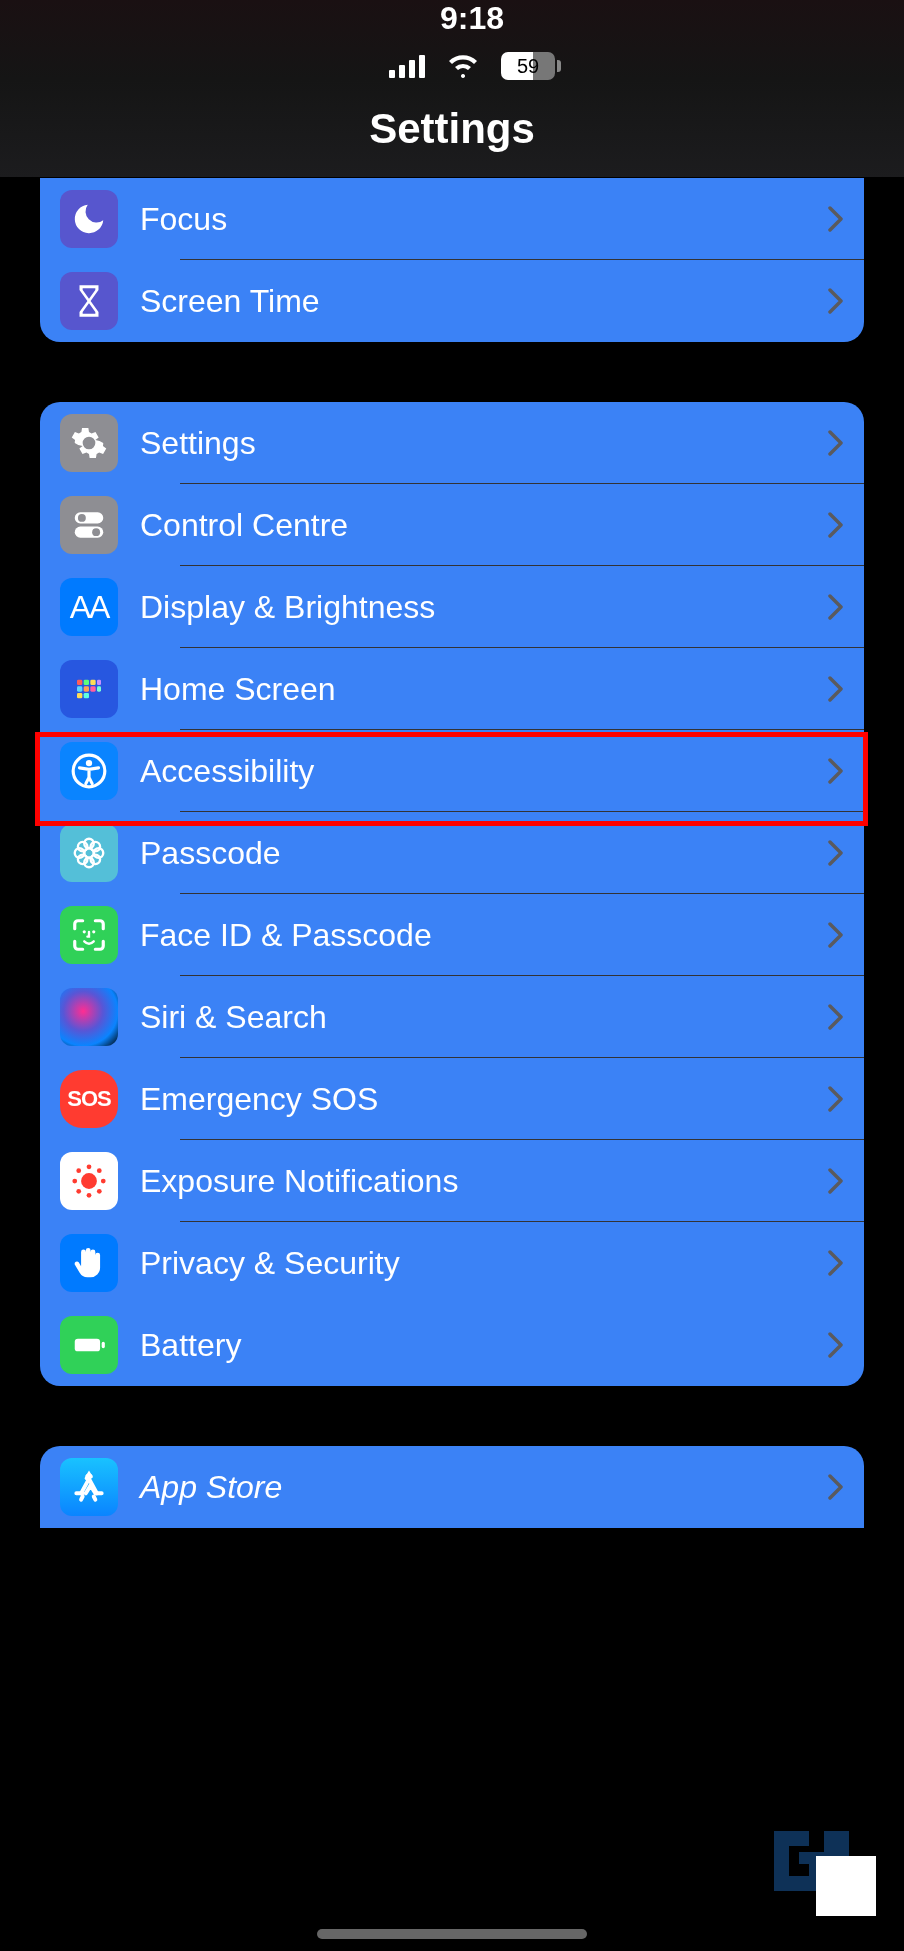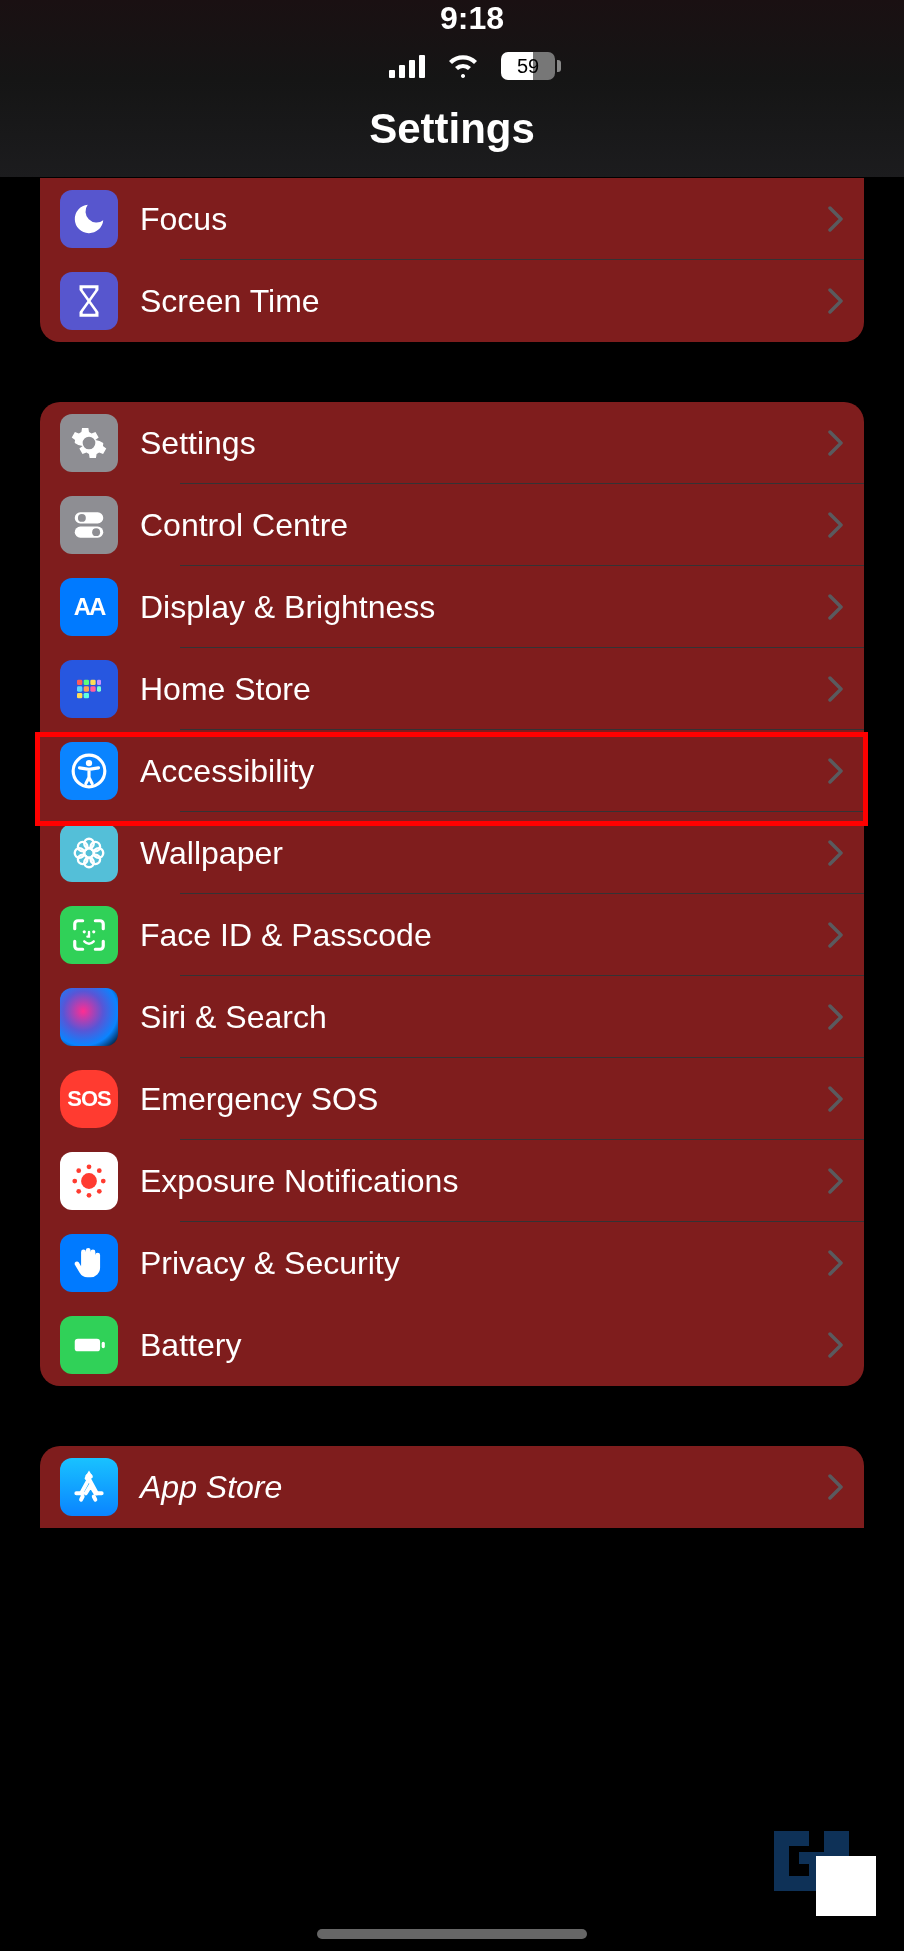--- a/index.html
+++ b/index.html
@@ -43,21 +43,21 @@
     }
     .navbar-title {
       font-size: 42px;
       font-weight: 600;
       color: #fff;
     }
     .content {
       padding: 0 40px;
     }
     .group {
-      background: #7f1d1d;
+      background: #3b82f6;
       border-radius: 20px;
       overflow: hidden;
       margin-top: 20px;
     }
     .group + .group {
       margin-top: 60px;
     }
     .group-last {
       margin-top: 70px;
     }
@@ -251,21 +251,21 @@
           </svg>
       </div>
       <div class="row-label">Control Centre</div>
       <svg class="chevron" width="16" height="26" viewBox="0 0 16 26">
           <path d="M2 2l11 11L2 24" stroke="currentColor" stroke-width="3.5" fill="none" stroke-linecap="round" stroke-linejoin="round"></path>
         </svg>
       <div class="row-sep"></div>
     </div>
     <div class="row">
       <div class="icon-wrap bg-blue">
-        <span style="color:#fff;font-size:24px;font-weight:700;letter-spacing:-2px;">AA</span>
+        <span style="color:#fff;font-size:32px;font-weight:400;letter-spacing:-2px;">AA</span>
       </div>
       <div class="row-label">Display &amp; Brightness</div>
       <svg class="chevron" width="16" height="26" viewBox="0 0 16 26">
           <path d="M2 2l11 11L2 24" stroke="currentColor" stroke-width="3.5" fill="none" stroke-linecap="round" stroke-linejoin="round"></path>
         </svg>
       <div class="row-sep"></div>
     </div>
     <div class="row">
       <div class="icon-wrap bg-blue-home">
         <svg class="icon-svg-sm" viewBox="0 0 24 24">
@@ -274,21 +274,21 @@
             <rect x="13" y="5" width="4" height="4" rx="1" fill="#ffdd55"></rect>
             <rect x="18" y="5" width="3" height="4" rx="1" fill="#c78fff"></rect>
           <rect x="3" y="10" width="4" height="4" rx="1" fill="#5ed7ff"></rect>
             <rect x="8" y="10" width="4" height="4" rx="1" fill="#ff9f55"></rect>
             <rect x="13" y="10" width="4" height="4" rx="1" fill="#ff5e9f"></rect>
             <rect x="18" y="10" width="3" height="4" rx="1" fill="#7affd4"></rect>
           <rect x="3" y="15" width="4" height="4" rx="1" fill="#ffdd55"></rect>
             <rect x="8" y="15" width="4" height="4" rx="1" fill="#5effe1"></rect>
         </svg>
       </div>
-      <div class="row-label">Home Store</div>
+      <div class="row-label">Home Screen</div>
       <svg class="chevron" width="16" height="26" viewBox="0 0 16 26">
           <path d="M2 2l11 11L2 24" stroke="currentColor" stroke-width="3.5" fill="none" stroke-linecap="round" stroke-linejoin="round"></path>
         </svg>
       <div class="row-sep"></div>
     </div>
     <div class="row">
       <div class="icon-wrap bg-blue-acc">
         <svg class="icon-svg" viewBox="0 0 24 24">
             <circle cx="12" cy="12" r="10" fill="none" stroke="#fff" stroke-width="2"></circle>
             <circle cx="12" cy="7" r="2" fill="#fff"></circle>
@@ -308,21 +308,21 @@
             <circle cx="12" cy="6" r="3" fill="none" stroke="#fff" stroke-width="1.5"></circle>
             <circle cx="12" cy="18" r="3" fill="none" stroke="#fff" stroke-width="1.5"></circle>
             <circle cx="6" cy="12" r="3" fill="none" stroke="#fff" stroke-width="1.5"></circle>
             <circle cx="18" cy="12" r="3" fill="none" stroke="#fff" stroke-width="1.5"></circle>
             <circle cx="8" cy="8" r="3" fill="none" stroke="#fff" stroke-width="1.5"></circle>
             <circle cx="16" cy="8" r="3" fill="none" stroke="#fff" stroke-width="1.5"></circle>
             <circle cx="8" cy="16" r="3" fill="none" stroke="#fff" stroke-width="1.5"></circle>
             <circle cx="16" cy="16" r="3" fill="none" stroke="#fff" stroke-width="1.5"></circle>
           </svg>
       </div>
-      <div class="row-label">Wallpaper</div>
+      <div class="row-label">Passcode</div>
       <svg class="chevron" width="16" height="26" viewBox="0 0 16 26">
           <path d="M2 2l11 11L2 24" stroke="currentColor" stroke-width="3.5" fill="none" stroke-linecap="round" stroke-linejoin="round"></path>
         </svg>
       <div class="row-sep"></div>
     </div>
     <div class="row">
       <div class="icon-wrap bg-green">
         <svg class="icon-svg" viewBox="0 0 24 24">
             <path d="M3 8V5a2 2 0 0 1 2-2h3M21 8V5a2 2 0 0 0-2-2h-3M3 16v3a2 2 0 0 0 2 2h3M21 16v3a2 2 0 0 1-2 2h-3" stroke="#fff" stroke-width="2" fill="none" stroke-linecap="round"></path>
             <circle cx="9" cy="10" r="1" fill="#fff"></circle>

